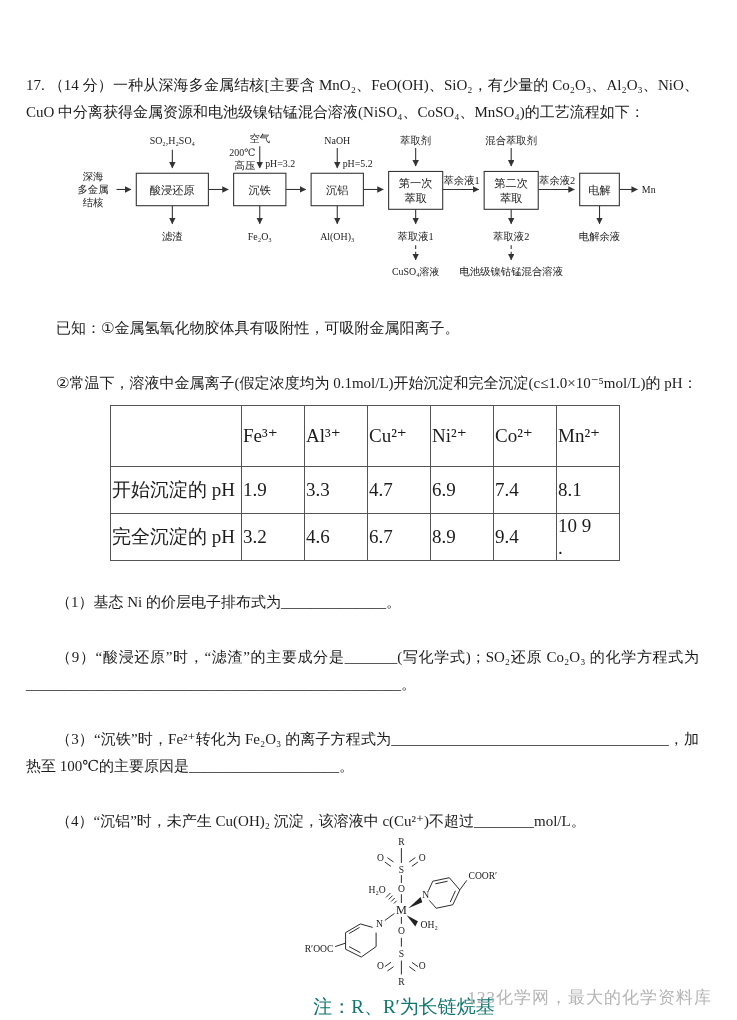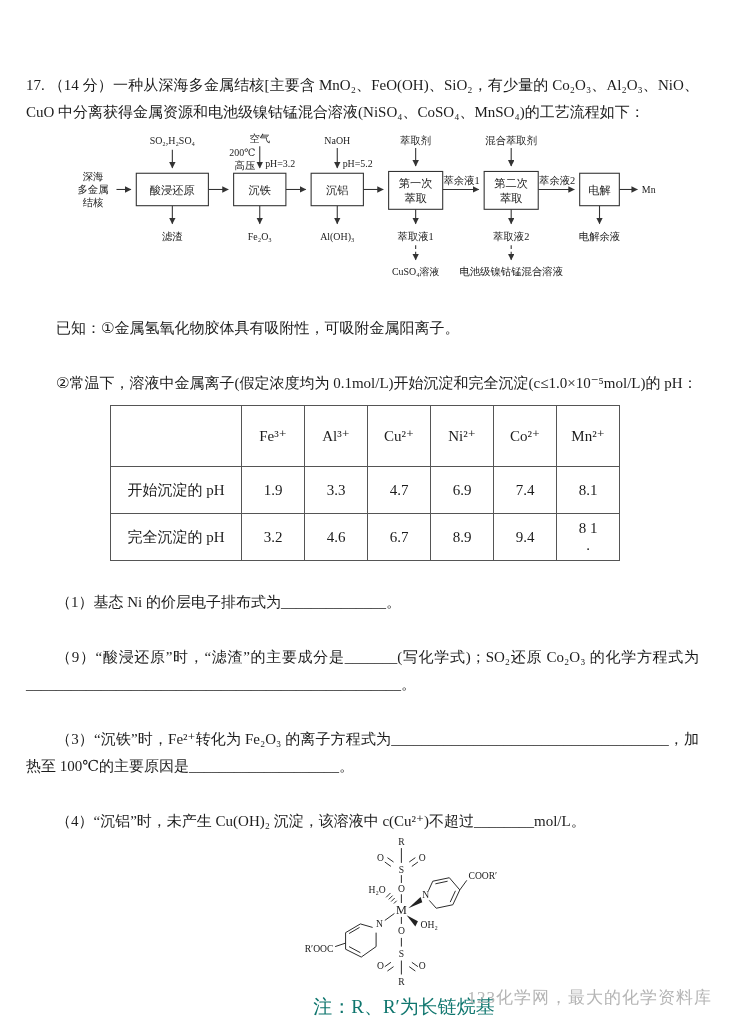--- a/index.html
+++ b/index.html
@@ -16,22 +16,22 @@
   .bt{font-size:12.5px;text-anchor:middle;}
   .sl{font-size:11.5px;text-anchor:middle;}
   .sf{font-size:11px;text-anchor:middle;}
   .ae{text-anchor:end;}
   .as{text-anchor:start;}
   .fline{stroke:#333;stroke-width:1.2;fill:none;}
   .fdash{stroke:#333;stroke-width:1.2;fill:none;stroke-dasharray:4,3;}
   .fbox{fill:#fff;stroke:#333;stroke-width:1.2;}
   table.ph{border-collapse:collapse;margin:8px 0 8px 84px;}
   table.ph td{
-    border:1px solid #555;text-align:center;vertical-align:middle;
-    font-size:15px;white-space:pre-line;line-height:1.15;
+    border:1px solid #555;vertical-align:middle;
+    font-size:19px;white-space:pre-line;line-height:1.15;
   }
   table.ph tr.hd td{height:58px;}
   table.ph tr.dr td{height:44px;}
   table.ph td.c0{width:128px;}
   table.ph td.cv{width:60px;}
   .figure{margin:0 0 0 258px;width:240px;text-align:center;}
   .fignote{font-size:19px;margin-top:0;color:#0f766e;}
   .sline{stroke:#222;stroke-width:1.1;fill:none;}
   .watermark{
     position:absolute;right:25px;bottom:11px;
@@ -145,21 +145,21 @@
       <td class="cv">7.4</td>
       <td class="cv">8.1</td>
     </tr>
     <tr class="dr">
       <td class="c0">完全沉淀的 pH</td>
       <td class="cv">3.2</td>
       <td class="cv">4.6</td>
       <td class="cv">6.7</td>
       <td class="cv">8.9</td>
       <td class="cv">9.4</td>
-      <td class="cv">8 1
+      <td class="cv">10 9
 .</td>
     </tr>
   </tbody>
     </table>
 
   <p class="para indent">（1）基态 Ni 的价层电子排布式为______________。</p>
   <p class="para indent">（9）“酸浸还原”时，“滤渣”的主要成分是_______(写化学式)；SO₂还原 Co₂O₃ 的化学方程式为__________________________________________________。</p>
   <p class="para indent">（3）“沉铁”时，Fe²⁺转化为 Fe₂O₃ 的离子方程式为_____________________________________，加热至 100℃的主要原因是____________________。</p>
   <p class="para indent">（4）“沉铝”时，未产生 Cu(OH)₂ 沉淀，该溶液中 c(Cu²⁺)不超过________mol/L。</p>
 

